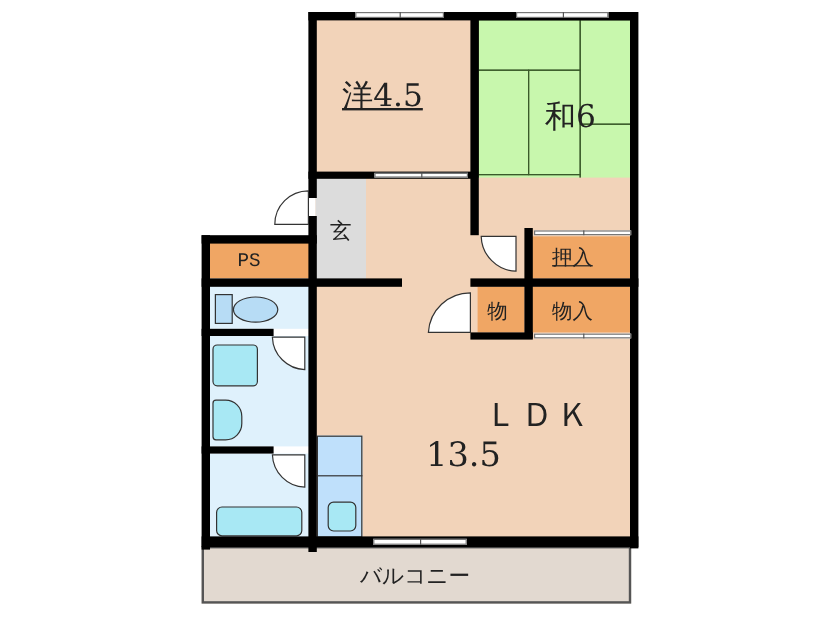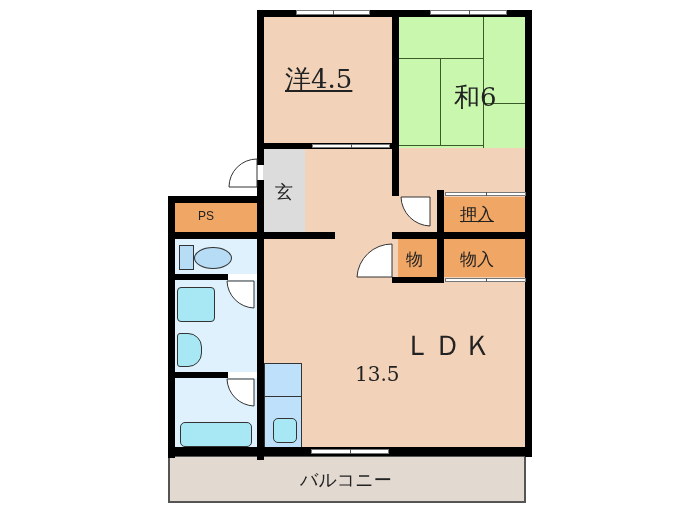--- a/index.html
+++ b/index.html
@@ -27,27 +27,27 @@
 <div class="tatami" style="left:398px; top:58px; width:43px; height:88px;"></div>
 <div class="tatami" style="left:440px; top:58px; width:44px; height:88px;"></div>
 <div class="tatami" style="left:483px; top:16px; width:43px; height:88px;"></div>
 <div class="tatami" style="left:483px; top:103px; width:43px; height:89px;"></div>
 <div class="tatami" style="left:398px; top:145px; width:86px; height:47px;"></div>
 <div class="room-label" style="left:438px; top:80px; font-size:26px;margin-left:16px;">和6</div>
 
 <div class="abs" style="left:263px; top:148px; width:263px; height:300px; background:#f2d3b9;"></div>
 <div class="abs" style="left:305px; top:148px; width:88px; height:85px; background:#f2d3b9;"></div>
 <div class="room-label" style="left:360px; top:327px; font-size:28px; letter-spacing:2px;margin-left:44px;">ＬＤＫ</div>
-<div class="room-label" style="left:355px; top:362px; font-size:20px;">13.5</div>
+<div class="room-label" style="left:355px; top:362px; font-size:28px;">13.5</div>
 
 <div class="abs" style="left:263px; top:148px; width:42px; height:85px; background:#dcdcdc;"></div>
 <div class="room-label" style="left:275px; top:180px; font-size:18px;">玄</div>
 
 <div class="abs" style="left:174px; top:202px; width:84px; height:30px; background:#f0a664;"></div>
-<div class="room-label" style="left:198px; top:209px; font-size:12px; font-family:Liberation Sans, sans-serif;">PS</div>
+<div class="room-label" style="left:198px; top:209px; font-size:16px; font-family:Liberation Mono, monospace;">PS</div>
 
 <div class="abs" style="left:174px; top:238px; width:84px; height:36px; background:#dff1fc;"></div>
 <div class="abs" style="left:174px; top:280px; width:88px; height:92px; background:#dff1fc;"></div>
 <div class="abs" style="left:174px; top:378px; width:84px; height:70px; background:#dff1fc;"></div>
 <div class="abs" style="left:264px; top:363px; width:38px; height:85px; background:#bfe0fb; border:1px solid #333;"></div>
 <div class="abs" style="left:264px; top:396px; width:38px; height:1px; background:#333;"></div>
 
 <div class="fixture" style="left:179px; top:245px; width:15px; height:25px; background:#b7dcf5;"></div>
 <div class="fixture" style="left:194px; top:247px; width:38px; height:22px; border-radius:50%; background:#b7dcf5;"></div>
 <div class="fixture" style="left:177px; top:287px; width:38px; height:35px; border-radius:4px;"></div>

